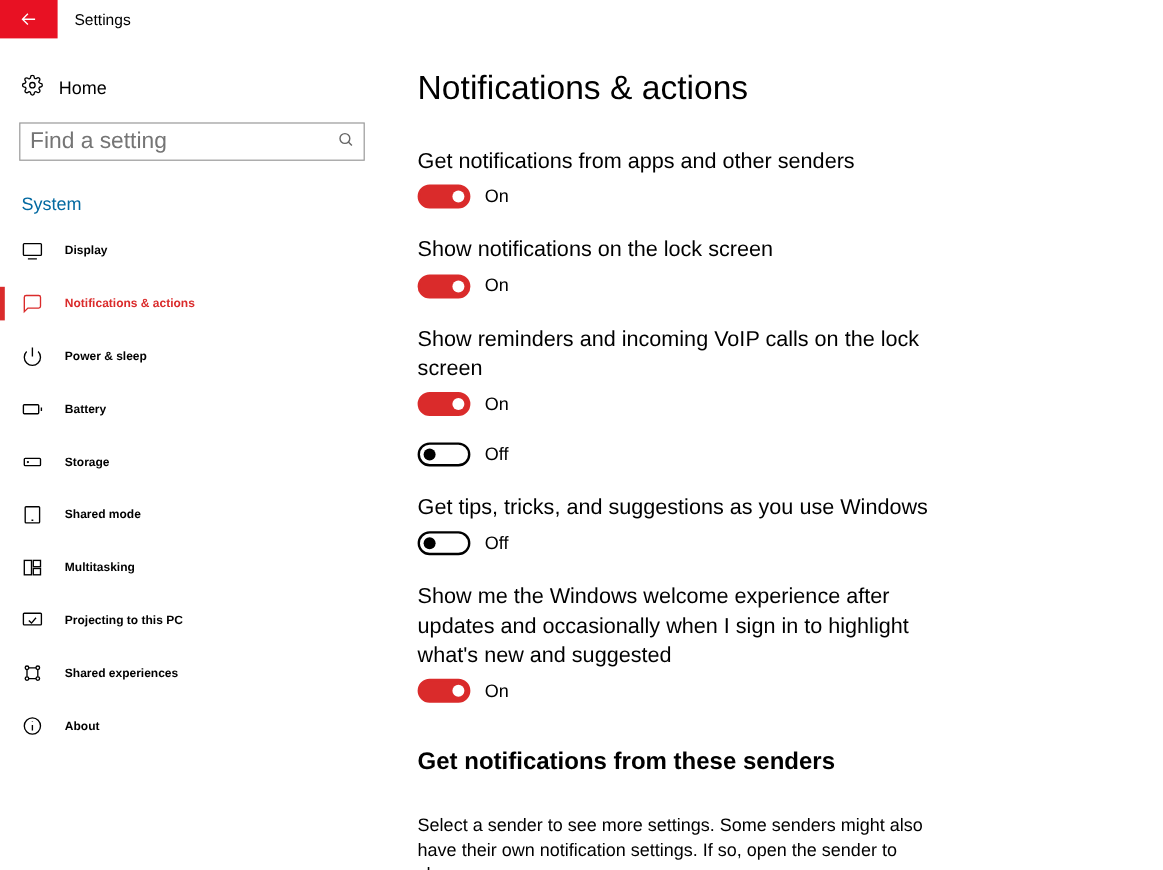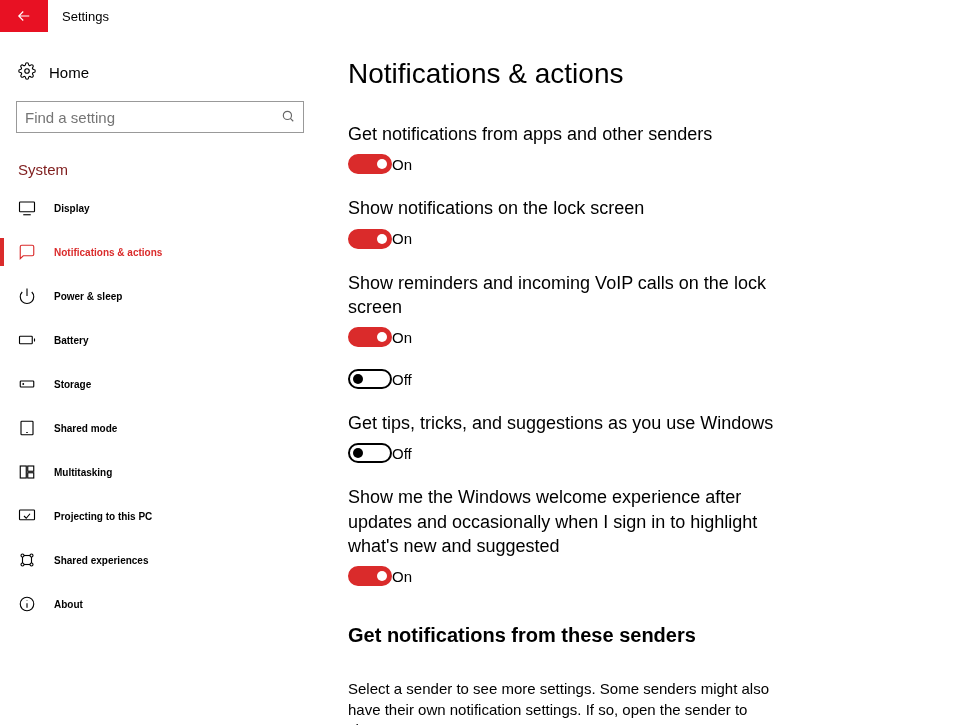--- a/index.html
+++ b/index.html
@@ -55,27 +55,27 @@
   display: flex;
   align-items: center;
   border: 1px solid #999;
   height: 32px;
   padding: 0 8px;
 }
 .search-box input {
   flex: 1;
   border: none;
   outline: none;
-  font-size: 15px;
+  font-size: 19px;
   font-family: inherit;
   color: #4c1d95;
   background: transparent;
 }
 .group-label {
-  color: #7f1d1d;
+  color: #0369a1;
   font-size: 15px;
   padding: 28px 0 8px 18px;
 }
 .nav-item {
   display: flex;
   align-items: center;
   gap: 18px;
   padding: 13px 16px 13px 18px;
   cursor: pointer;
   position: relative;
@@ -114,21 +114,21 @@
   max-width: 450px;
 }
 .setting-label {
   font-size: 18px;
   margin-bottom: 8px;
   line-height: 1.35;
 }
 .toggle-row {
   display: flex;
   align-items: center;
-  gap: 0;
+  gap: 12px;
 }
 .toggle {
   width: 44px;
   height: 20px;
   border-radius: 10px;
   position: relative;
   cursor: pointer;
   box-sizing: border-box;
 }
 .toggle.on {

